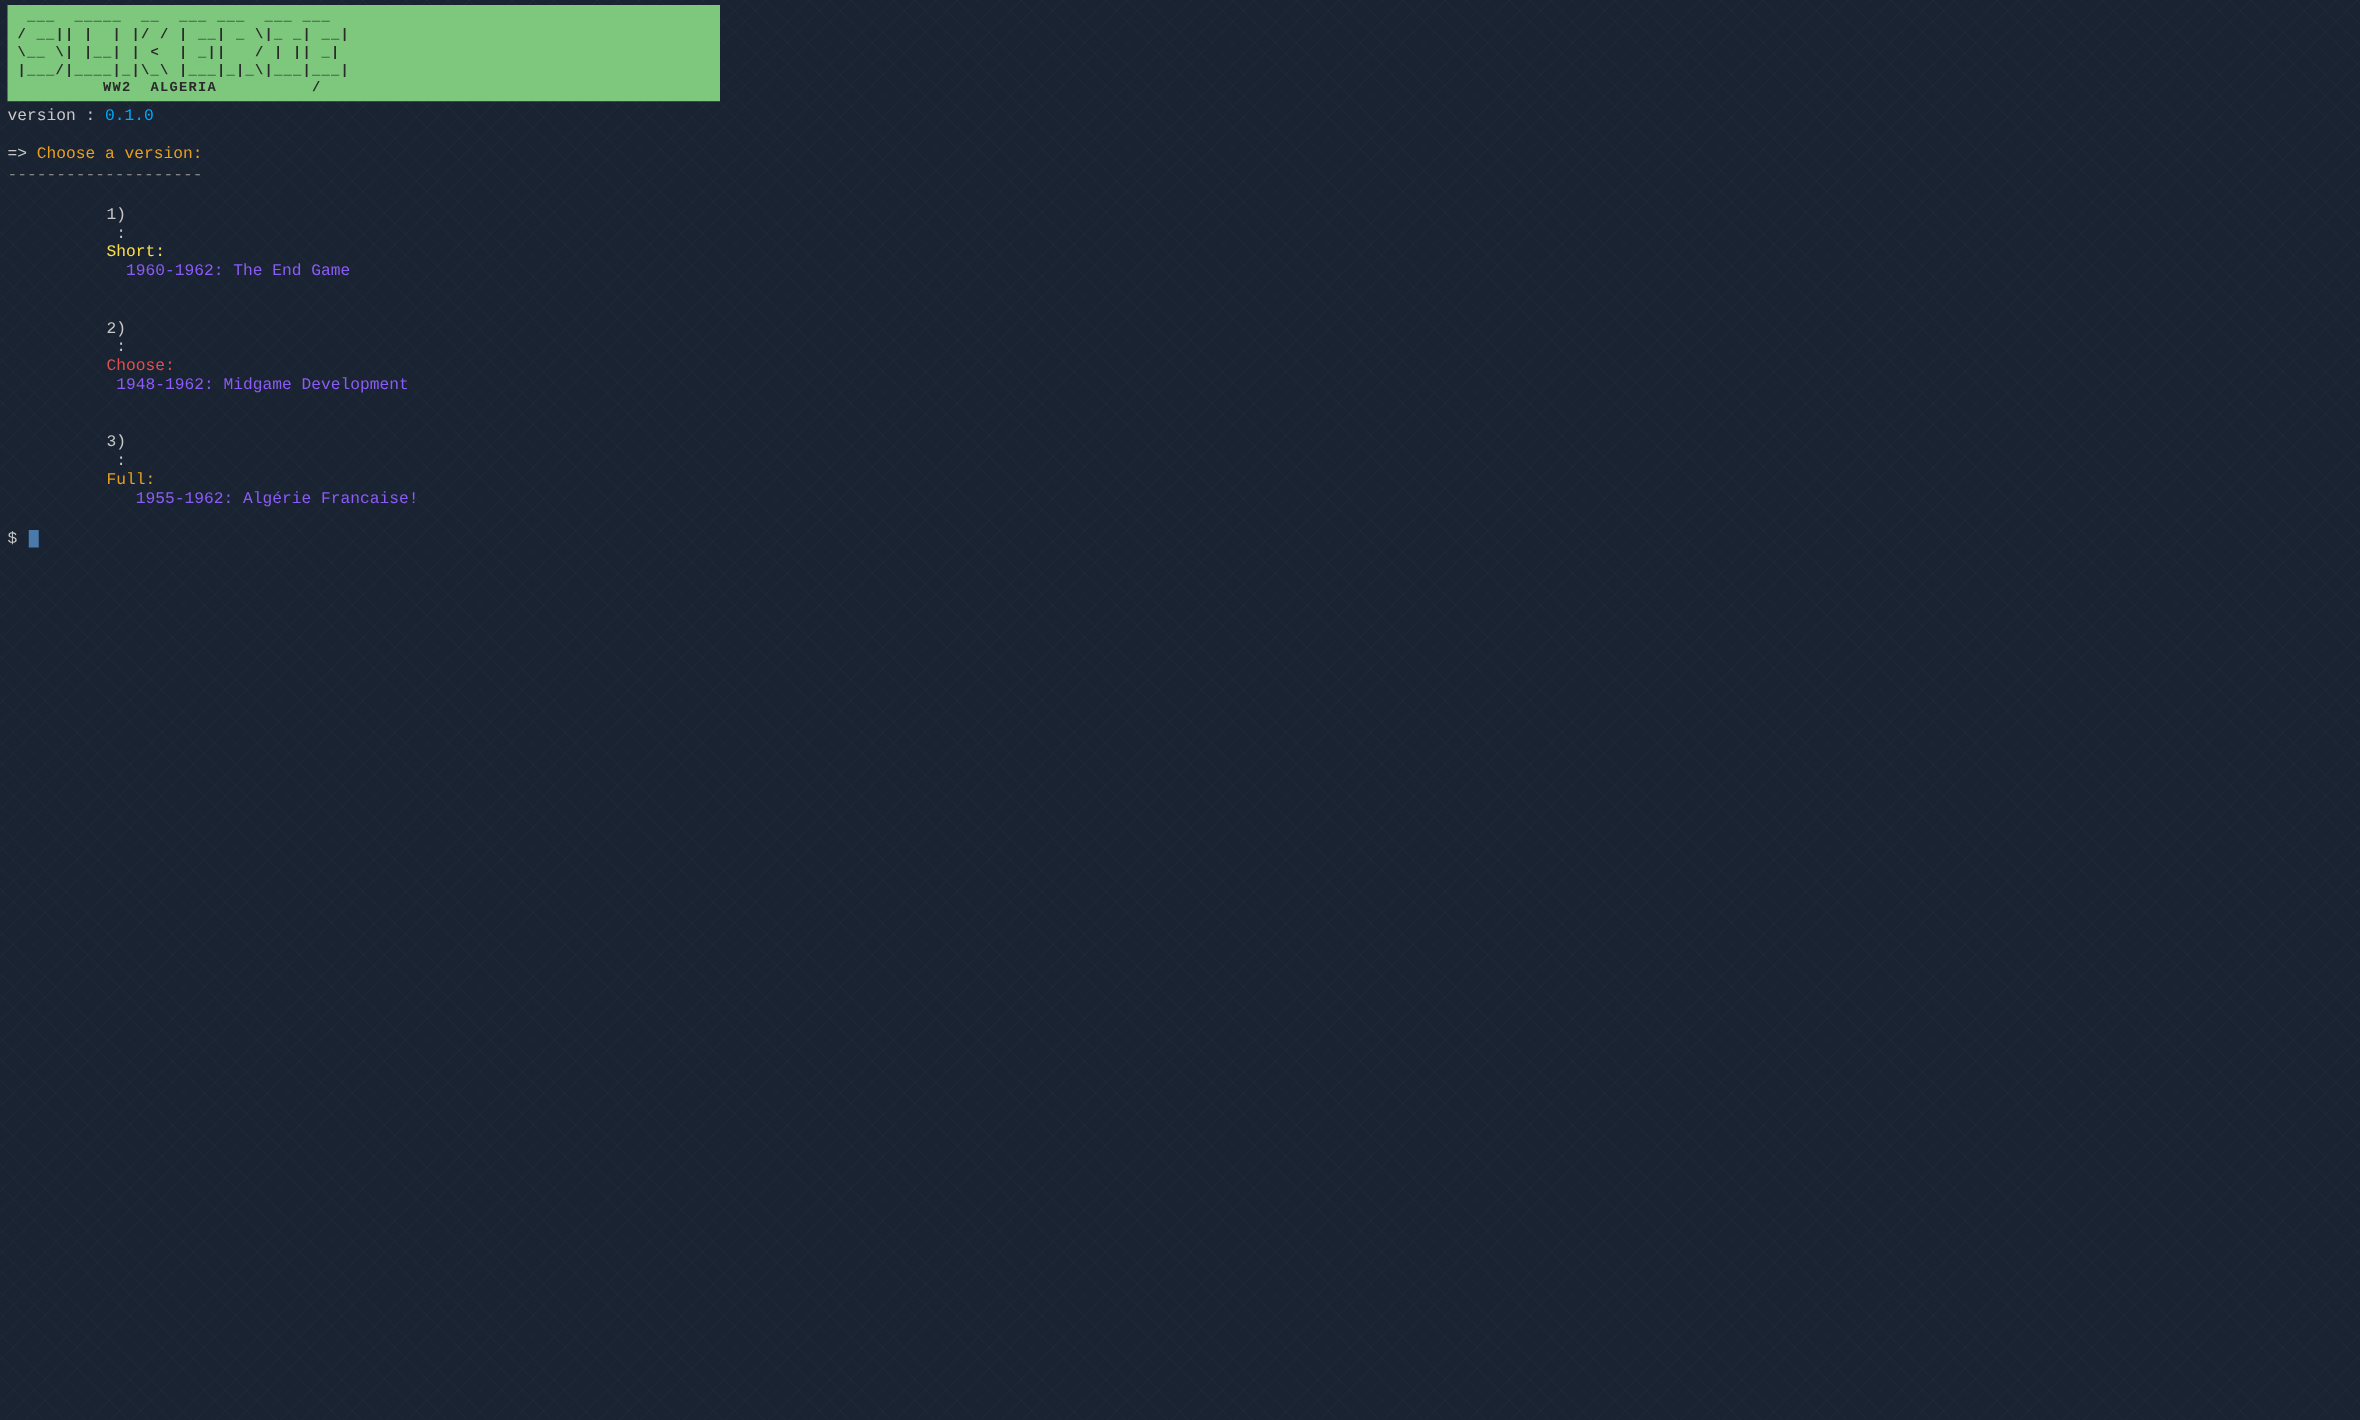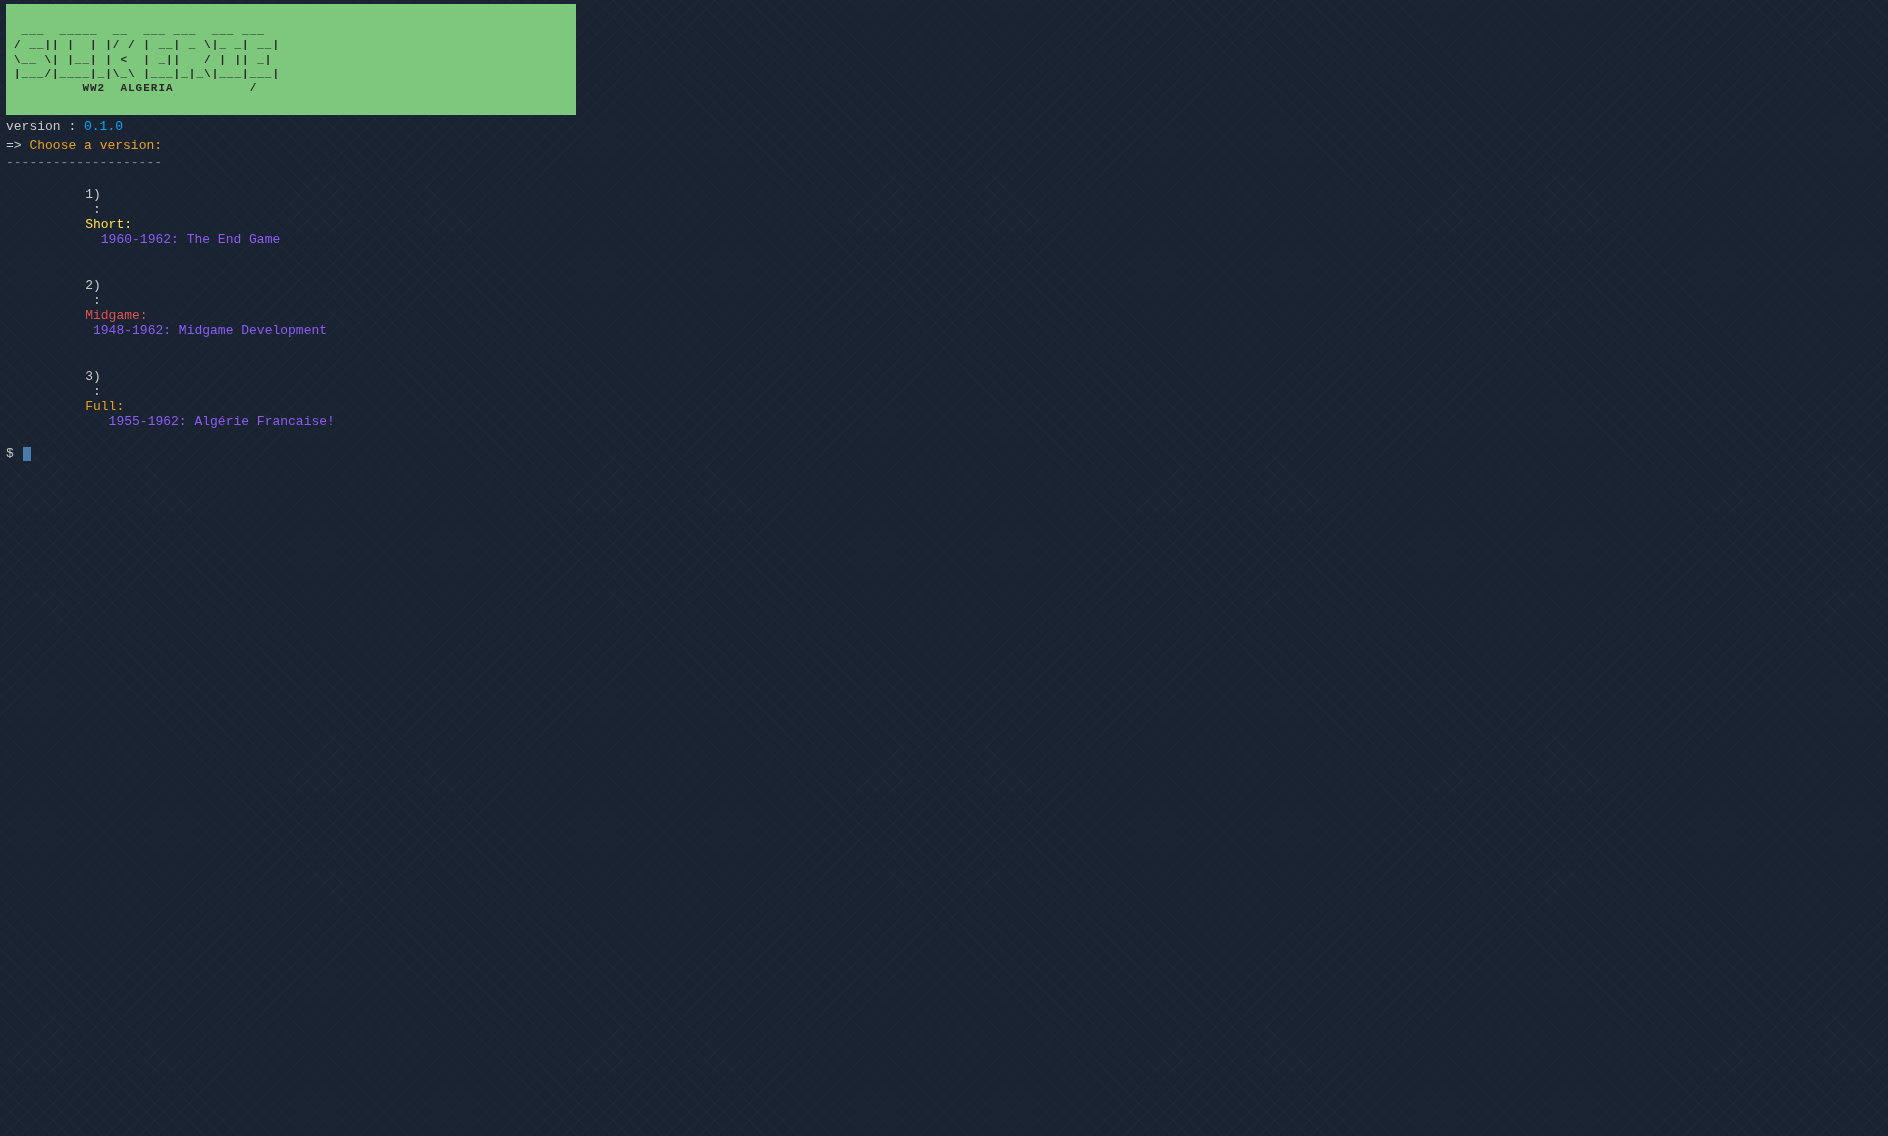--- a/index.html
+++ b/index.html
@@ -33,40 +33,40 @@
       overflow: hidden;
     }
 
     #terminal {
       padding: 4px 6px;
     }
 
     .ascii-banner {
       background-color: #7ec87e;
       width: 570px;
-      padding: 20px 8px;
+      padding: 3px 8px;
       margin-bottom: 4px;
       font-size: 11px;
       line-height: 1.3;
       color: #1a1a1a;
       font-weight: bold;
       letter-spacing: 1px;
     }
 
     .ascii-line {
       white-space: pre;
       color: #2a2a2a;
       font-family: 'Courier New', Courier, monospace;
     }
 
     .version-line {
       font-family: 'Courier New', Courier, monospace;
       font-size: 13px;
       color: #c8c8c8;
-      margin-bottom: 4px;
+      margin-bottom: 15px;
     }
 
     .version-number {
       color: #00aaff;
     }
 
     .prompt-line {
       font-family: 'Courier New', Courier, monospace;
       font-size: 13px;
       color: #c8c8c8;
@@ -162,21 +162,21 @@
   <div class="scenario-line">
     <span class="scenario-num">1)</span>
     <span class="scenario-num"> : </span>
     <span class="scenario-type-short">Short:</span>
     <span class="scenario-desc">  1960-1962: The End Game</span>
   </div>
 
   <div class="scenario-line">
     <span class="scenario-num">2)</span>
     <span class="scenario-num"> : </span>
-    <span class="scenario-type-medium">Midgame:</span>
+    <span class="scenario-type-medium">Choose:</span>
     <span class="scenario-desc"> 1948-1962: Midgame Development</span>
   </div>
 
   <div class="scenario-line">
     <span class="scenario-num">3)</span>
     <span class="scenario-num"> : </span>
     <span class="scenario-type-full">Full:</span>
     <span class="scenario-desc">   1955-1962: Algérie Francaise!</span>
   </div>
 

